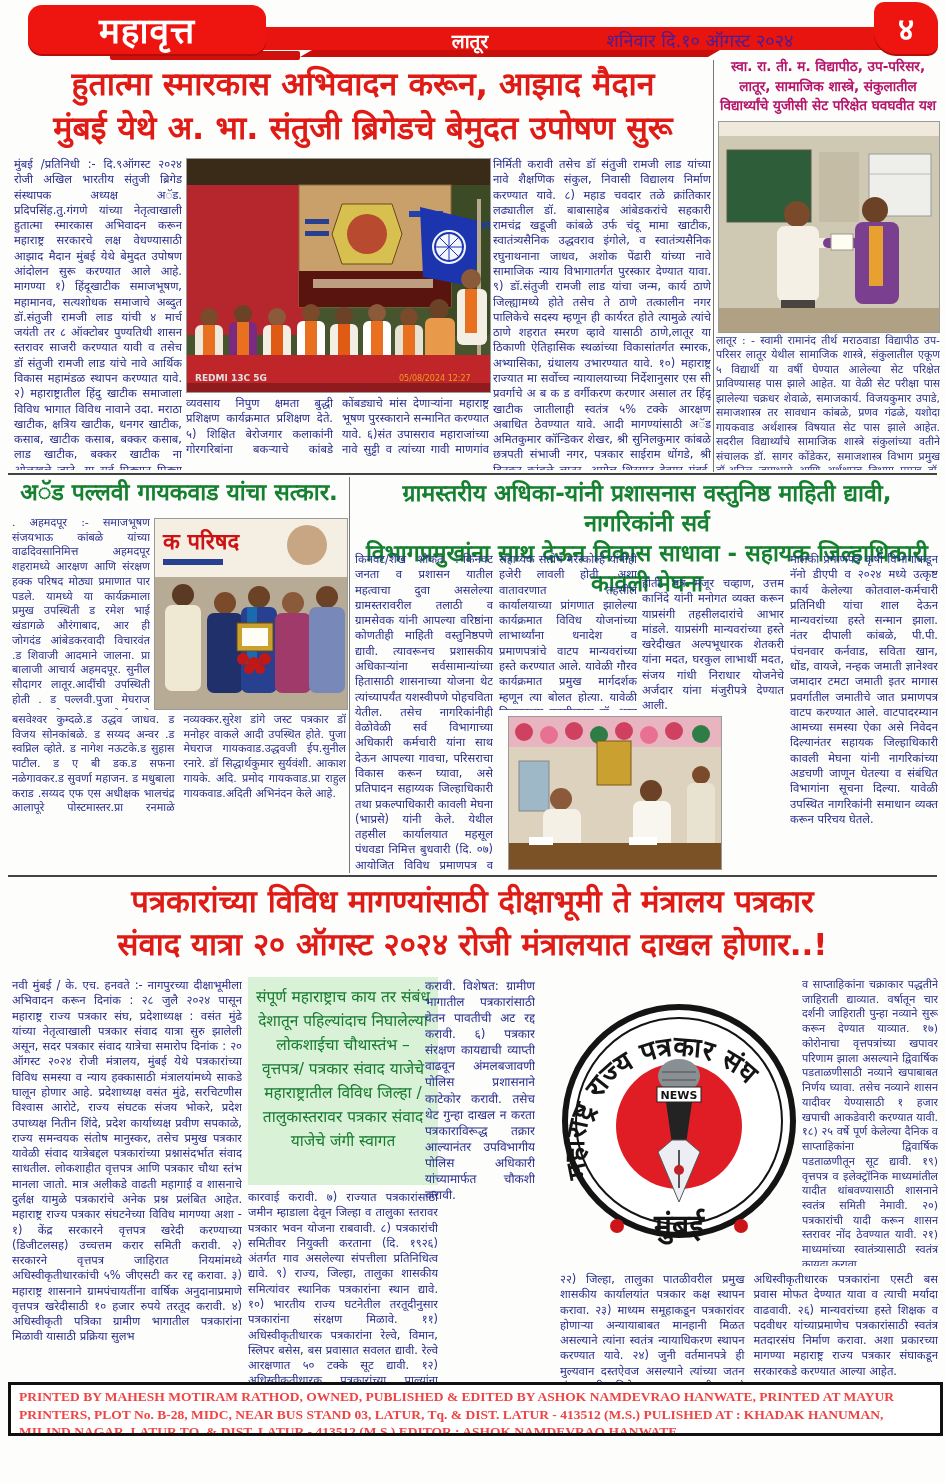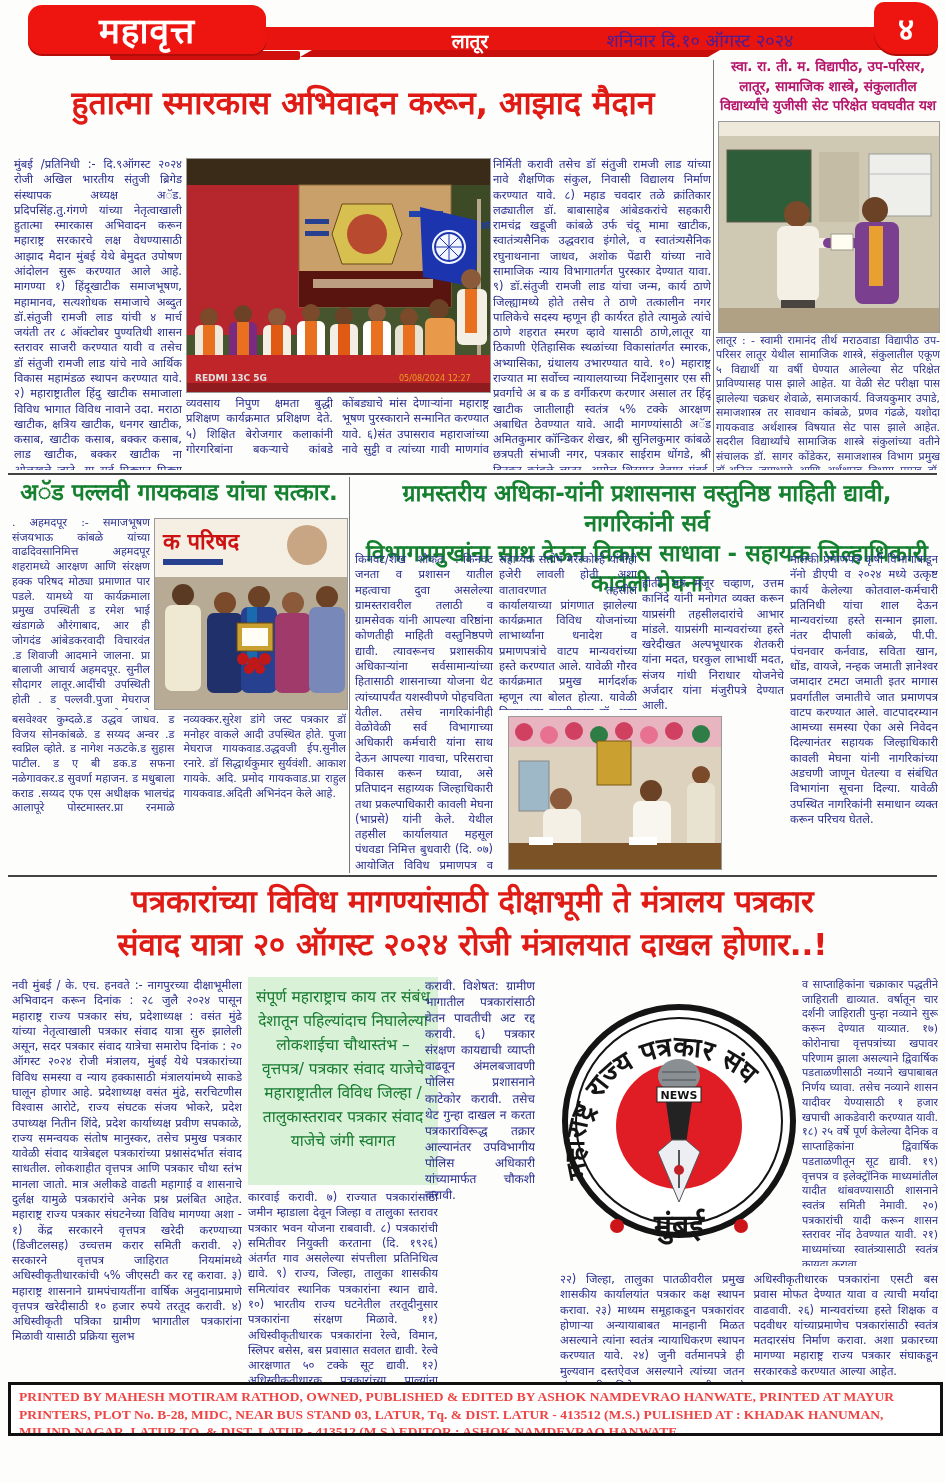--- a/index.html
+++ b/index.html
@@ -47,22 +47,23 @@
 <div class="strip3"></div>
 <div class="masthead">
   <span>महावृत्त</span>
 </div>
 <div class="hcity">लातूर</div>
 <div class="hdate">शनिवार दि.१० ऑगस्ट २०२४</div>
 <div class="pbadge">
   <span>४</span>
 </div>
 
-<div class="abs redhead" style="left:10px;top:62px;width:706px;font-size:32px;margin-top:19px;">
+<div class="abs redhead" style="left:10px;top:62px;width:706px;font-size:32px;">
   <div>हुतात्मा स्मारकास अभिवादन करून, आझाद मैदान</div>
+  <div>मुंबई येथे अ. भा. संतुजी ब्रिगेडचे बेमुदत उपोषण सुरू</div>
 </div>
 
 <div class="abs tb" style="left:14px;top:157px;width:168px;height:313px;">मुंबई /प्रतिनिधी :- दि.९ऑगस्ट २०२४ रोजी अखिल भारतीय संतुजी ब्रिगेड संस्थापक अध्यक्ष अॅड. प्रदिपसिंह.तु.गंगणे यांच्या नेतृत्वाखाली हुतात्मा स्मारकास अभिवादन करून महाराष्ट्र सरकारचे लक्ष वेधण्यासाठी आझाद मैदान मुंबई येथे बेमुदत उपोषण आंदोलन सुरू करण्यात आले आहे. मागण्या १) हिंदूखाटीक समाजभूषण, महामानव, सत्यशोधक समाजाचे अब्दुत डॉ.संतुजी रामजी लाड यांची ४ मार्च जयंती तर ८ ऑक्टोबर पुण्यतिथी शासन स्तरावर साजरी करण्यात यावी व तसेच डॉ संतुजी रामजी लाड यांचे नावे आर्थिक विकास महामंडळ स्थापन करण्यात यावे. २) महाराष्ट्रातील हिंदु खाटीक समाजाला विविध भागात विविध नावाने उदा. मराठा खाटीक, क्षत्रिय खाटीक, धनगर खाटीक, कसाब, खाटीक कसाब, बक्कर कसाब, लाड खाटीक, बक्कर खाटीक ना ओळखले जाते. या सर्व पिढ्यान पिढ्या लहान प्राण्यांच्या मांस विक्रीवर उपजीविका भागविणारे एकमेकांचे रक्त-नातेवाईक खाटीक जातीचे असल्याची वस्तुस्थिती शासनाने स्वीकारावी. ३)अॅड.संतुजी रामजीलाड यांचे नावे समाजमंदिर, सांस्कृतिक भवन, अभ्यासिका निर्माण व्हावी. ४) डॉ बाबासाहेब आंबेडकर संशोधन प्रशिक्षण संस्था (बार्टी) पुणे व मिटकॉन लि.मार्फत मटन मच्छी विक्रेत्यांना व्यवसाय प्रशिक्षण मिळावे. ५)संत उपासराव महाराजांच्या जयंती निमित्त सुट्टी जाहीर व्हावी.</div>
 
 <div class="photo" style="left:186px;top:158px;width:303px;height:233px;">
   <svg width="303" height="233" viewBox="0 0 303 233">
     <rect width="303" height="233" fill="#46552e"></rect>
     <rect width="303" height="26" fill="#3a2a18"></rect>
     <rect x="0" y="26" width="118" height="150" fill="#b5272c"></rect>
     <rect x="255" y="26" width="48" height="150" fill="#3c4a26"></rect>

